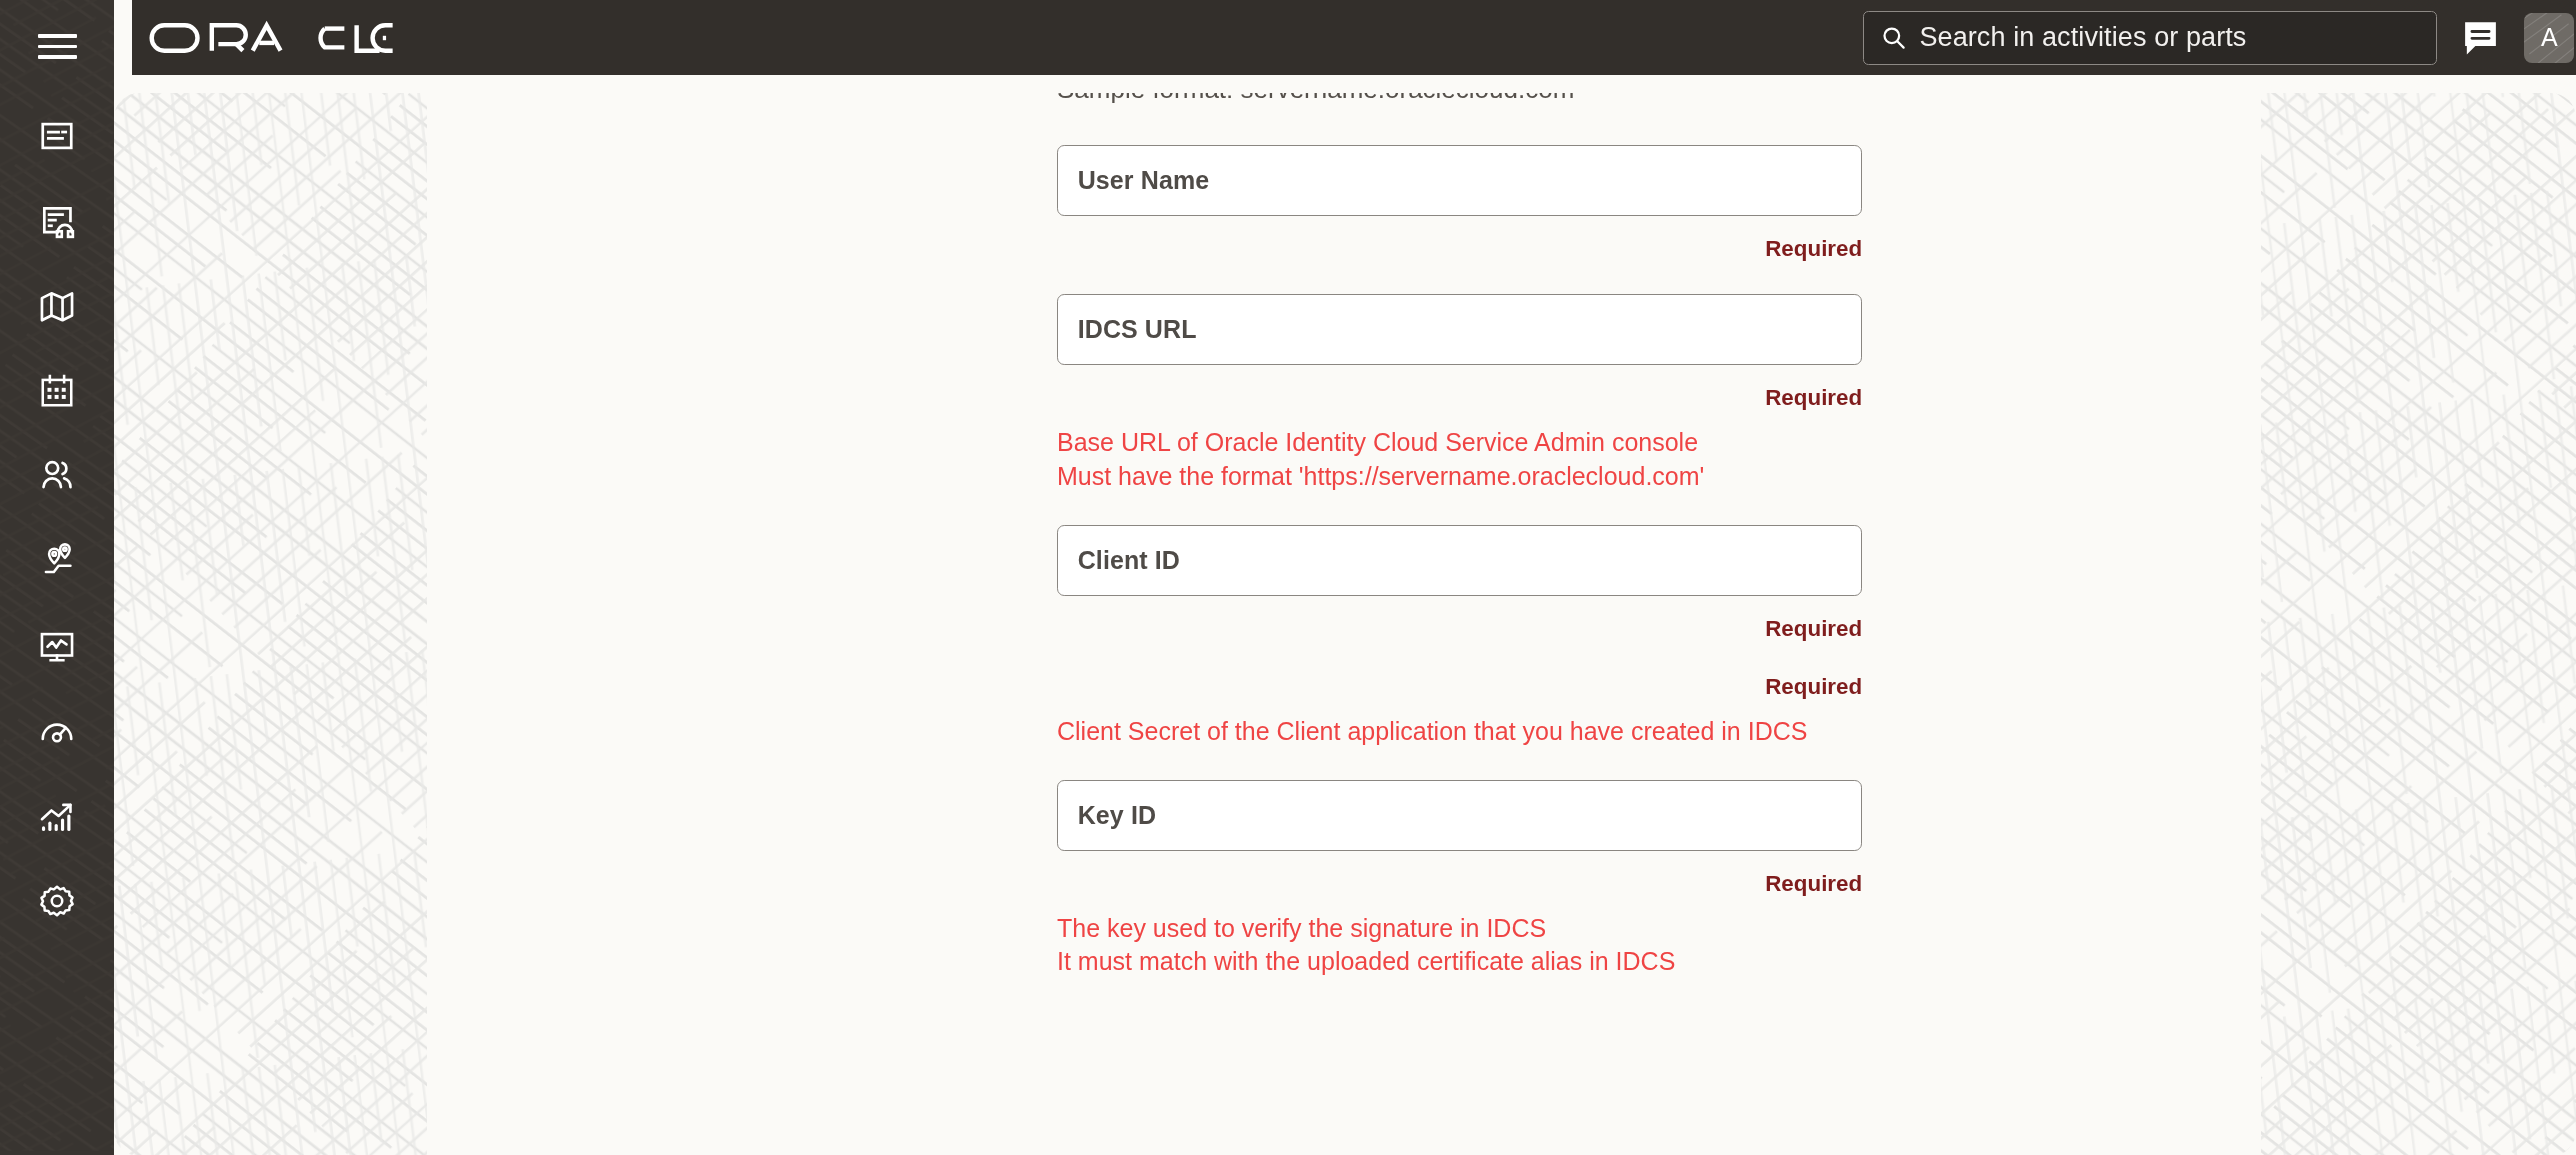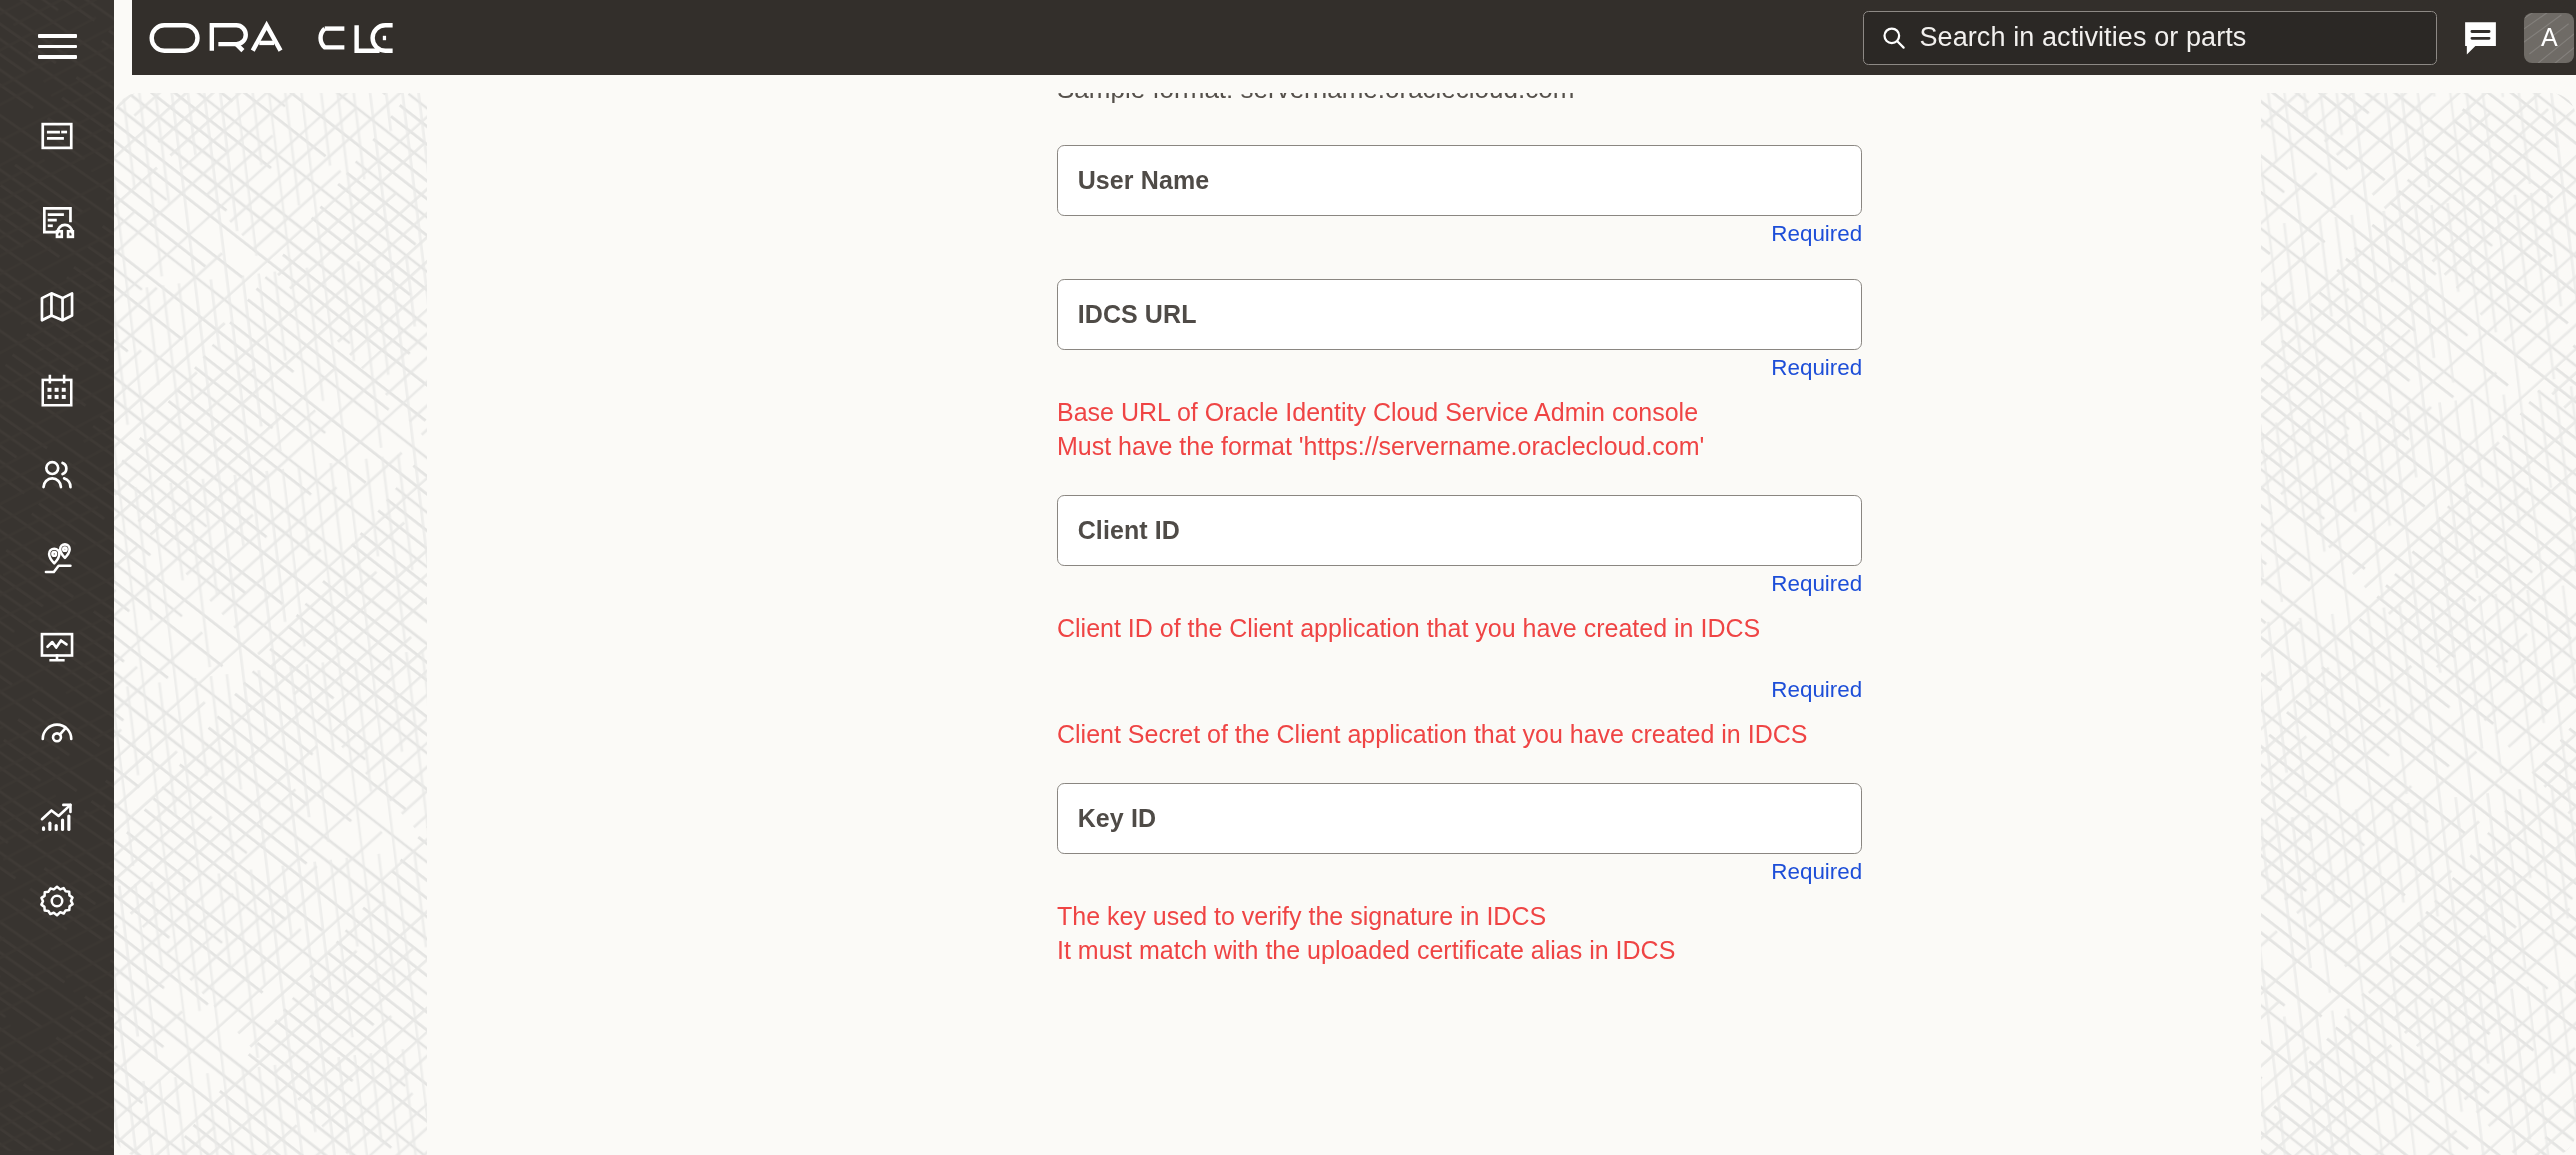--- a/index.html
+++ b/index.html
@@ -158,23 +158,23 @@
   }
   .field-label {
     font-size: 25px;
     font-weight: bold;
     color: #4f4b47;
     letter-spacing: 0.1px;
   }
   .req {
     text-align: right;
     font-size: 22.4px;
-    color: #1d4ed8;
-    font-weight: 400;
-    margin-top: 5px;
+    color: #7f1d1d;
+    font-weight: 700;
+    margin-top: 20px;
     padding-right: 1.8px;
   }
   .helper {
     margin-top: 15px;
     font-size: 25px;
     line-height: 1.33;
     color: #ef4444;
     font-weight: 300;
   }
   .helper div { white-space: nowrap; }
@@ -412,23 +412,20 @@
             <div>Base URL of Oracle Identity Cloud Service Admin console</div>
             <div>Must have the format 'https://servername.oraclecloud.com'</div>
           </div>
         </div>
 
         <div class="field-block">
           <div class="field">
             <span class="field-label">Client ID</span>
           </div>
           <div class="req">Required</div>
-          <div class="helper">
-            <div>Client ID of the Client application that you have created in IDCS</div>
-          </div>
         </div>
 
         <div class="field-block">
           <div class="req">Required</div>
           <div class="helper">
             <div>Client Secret of the Client application that you have created in IDCS</div>
           </div>
         </div>
 
         <div class="field-block">

